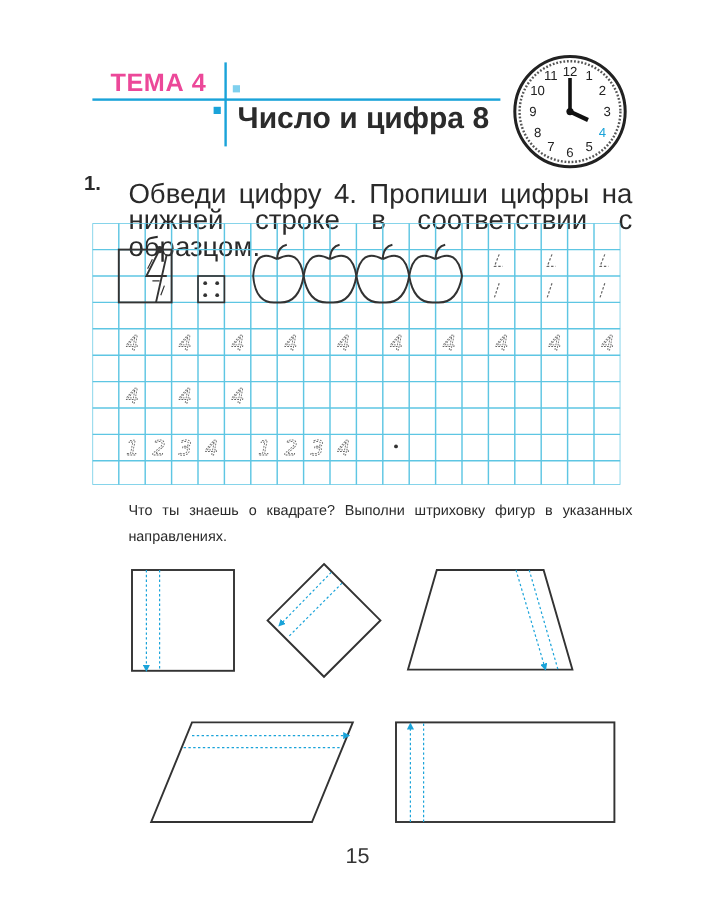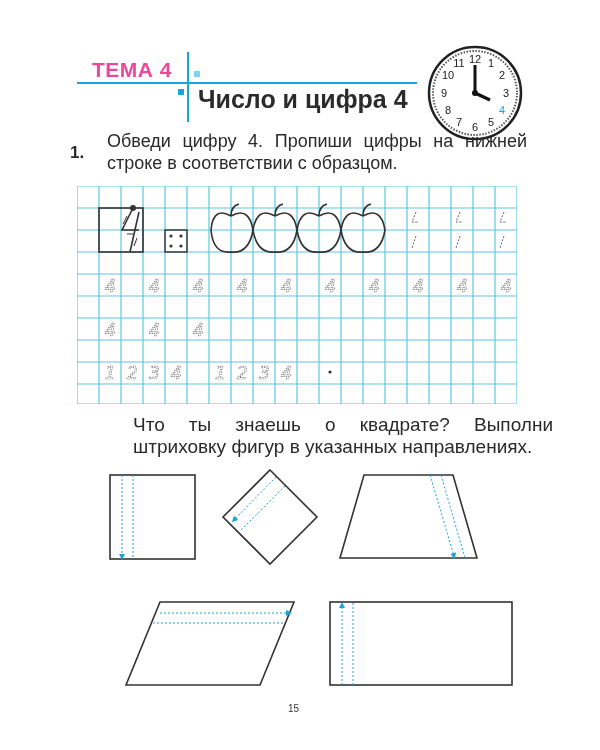--- a/index.html
+++ b/index.html
@@ -7,35 +7,35 @@
          font-family: "Liberation Sans", "DejaVu Sans", sans-serif; color: #2a2a2a; }
   .abs { position: absolute; }
   .tema { left: 92px; top: 58px; font-size: 21px; font-weight: bold; color: #ec4899; letter-spacing: 0.5px; }
   .hline { left: 77px; top: 82px; width: 340px; height: 2px; background: #1aa3d9; }
   .vline { left: 187px; top: 52px; width: 2px; height: 70px; background: #1aa3d9; }
   .sq1 { left: 194px; top: 71px; width: 6px; height: 6px; background: #7fd0ee; }
   .sq2 { left: 178px; top: 89px; width: 6px; height: 6px; background: #1aa3d9; }
   .title { left: 198px; top: 85px; font-size: 25px; font-weight: bold; color: #2b2b2b; }
   .clock { left: 425px; top: 43px; width: 100px; height: 100px; }
   .qnum { left: 70px; top: 143px; font-size: 17px; font-weight: bold; }
-  .qtext { left: 107px; top: 130px; width: 420px; font-size: 18px; line-height: 22px; text-align: justify; }
-  .qtext2 { left: 107px; top: 414px; width: 420px; font-size: 19px; line-height: 22px; text-align: justify; margin-left: 26px; }
+  .qtext { left: 107px; top: 150px; width: 420px; font-size: 23px; line-height: 22px; text-align: justify; }
+  .qtext2 { left: 107px; top: 414px; width: 420px; font-size: 12px; line-height: 22px; text-align: justify; }
   .grid { left: 77px; top: 186px; width: 440px; height: 218px; }
   .shapes { left: 0; top: 460px; width: 600px; height: 240px; }
-  .pagenum { left: 288px; top: 703px; font-size: 10px; color: #333; }
+  .pagenum { left: 288px; top: 703px; font-size: 18px; color: #333; }
 </style>
 </head>
 <body>
 
 <div class="abs tema">ТЕМА 4</div>
 <div class="abs hline"></div>
 <div class="abs vline"></div>
 <div class="abs sq1"></div>
 <div class="abs sq2"></div>
-<div class="abs title">Число и цифра 4</div>
+<div class="abs title">Число и цифра 8</div>
 
 <svg class="abs clock" viewBox="0 0 100 100">
   <circle cx="50" cy="50" r="46" fill="#fff" stroke="#222" stroke-width="2.5"></circle>
   <circle cx="50" cy="50" r="42" fill="none" stroke="#555" stroke-width="2" stroke-dasharray="1.5 1.5"></circle>
   <g font-family="Liberation Sans, sans-serif" font-size="11" fill="#222" text-anchor="middle">
     <text x="50" y="20">12</text>
       <text x="66" y="24">1</text>
       <text x="77" y="36">2</text>
     <text x="81" y="54">3</text>
       <text x="77" y="71" fill="#1aa3d9">4</text>

